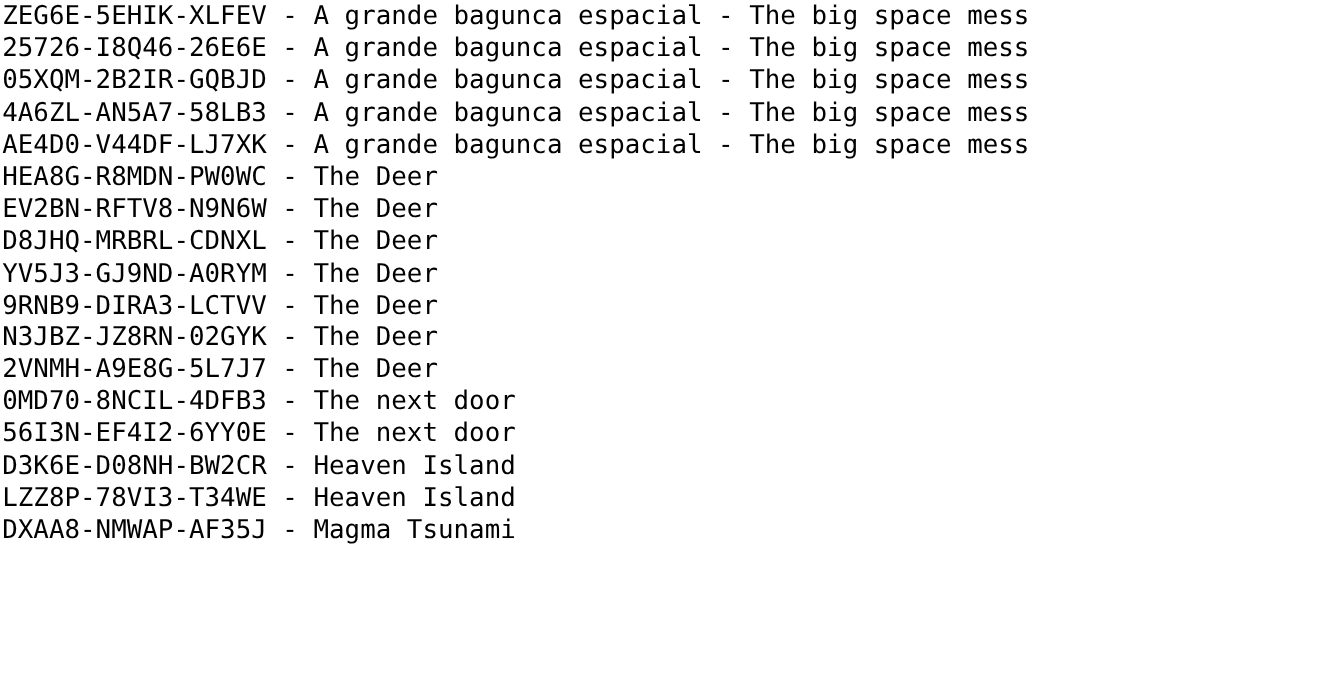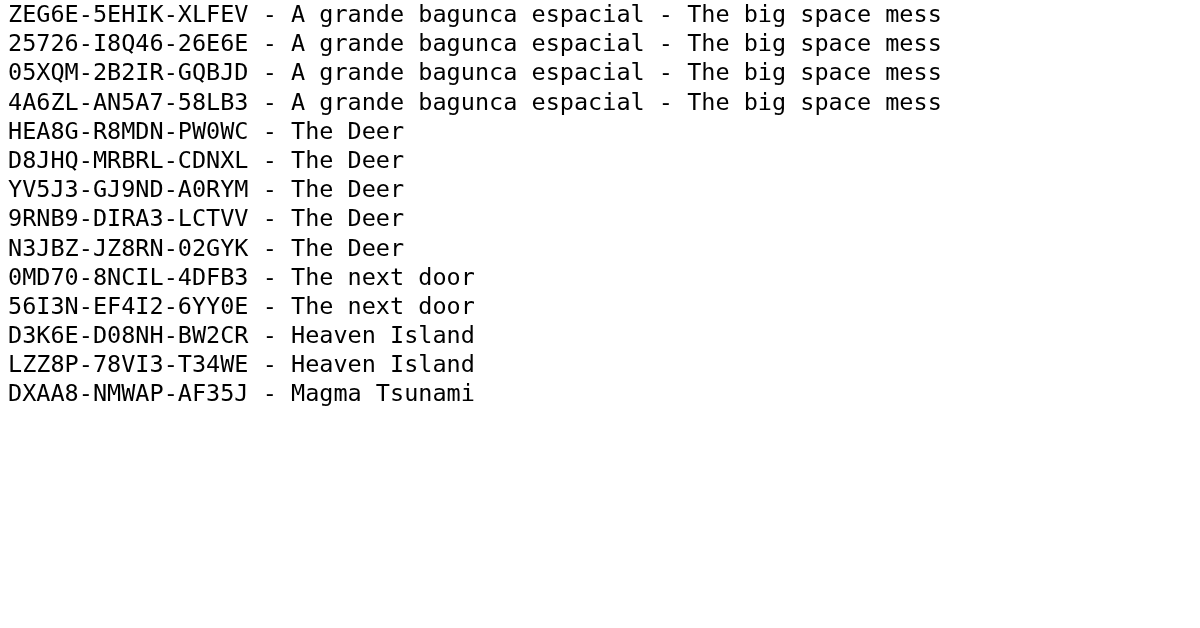--- a/index.html
+++ b/index.html
@@ -25,36 +25,39 @@
   }
   .key-row {
     display: block;
     white-space: pre;
     font-family: "DejaVu Sans Mono", "Liberation Mono", monospace;
     font-size: 23.5px;
     line-height: 29.2px;
     letter-spacing: 0px;
     color: #000000;
     height: 29.2px;
-    padding-left: 8px;
+    padding-left: 2px;
     font-weight: 400;
     -webkit-font-smoothing: antialiased;
   }
 </style>
 </head>
 <body>
 
 <div id="key-list">
     <div class="key-row"><span>ZEG6E-5EHIK-XLFEV</span><span> - </span><span>A grande bagunca espacial - The big space mess</span></div>
     <div class="key-row"><span>25726-I8Q46-26E6E</span><span> - </span><span>A grande bagunca espacial - The big space mess</span></div>
     <div class="key-row"><span>05XQM-2B2IR-GQBJD</span><span> - </span><span>A grande bagunca espacial - The big space mess</span></div>
     <div class="key-row"><span>4A6ZL-AN5A7-58LB3</span><span> - </span><span>A grande bagunca espacial - The big space mess</span></div>
+    <div class="key-row"><span>AE4D0-V44DF-LJ7XK</span><span> - </span><span>A grande bagunca espacial - The big space mess</span></div>
     <div class="key-row"><span>HEA8G-R8MDN-PW0WC</span><span> - </span><span>The Deer</span></div>
+    <div class="key-row"><span>EV2BN-RFTV8-N9N6W</span><span> - </span><span>The Deer</span></div>
     <div class="key-row"><span>D8JHQ-MRBRL-CDNXL</span><span> - </span><span>The Deer</span></div>
     <div class="key-row"><span>YV5J3-GJ9ND-A0RYM</span><span> - </span><span>The Deer</span></div>
     <div class="key-row"><span>9RNB9-DIRA3-LCTVV</span><span> - </span><span>The Deer</span></div>
     <div class="key-row"><span>N3JBZ-JZ8RN-02GYK</span><span> - </span><span>The Deer</span></div>
+    <div class="key-row"><span>2VNMH-A9E8G-5L7J7</span><span> - </span><span>The Deer</span></div>
     <div class="key-row"><span>0MD70-8NCIL-4DFB3</span><span> - </span><span>The next door</span></div>
     <div class="key-row"><span>56I3N-EF4I2-6YY0E</span><span> - </span><span>The next door</span></div>
     <div class="key-row"><span>D3K6E-D08NH-BW2CR</span><span> - </span><span>Heaven Island</span></div>
     <div class="key-row"><span>LZZ8P-78VI3-T34WE</span><span> - </span><span>Heaven Island</span></div>
     <div class="key-row"><span>DXAA8-NMWAP-AF35J</span><span> - </span><span>Magma Tsunami</span></div>
   </div>
 
 </body></html>

